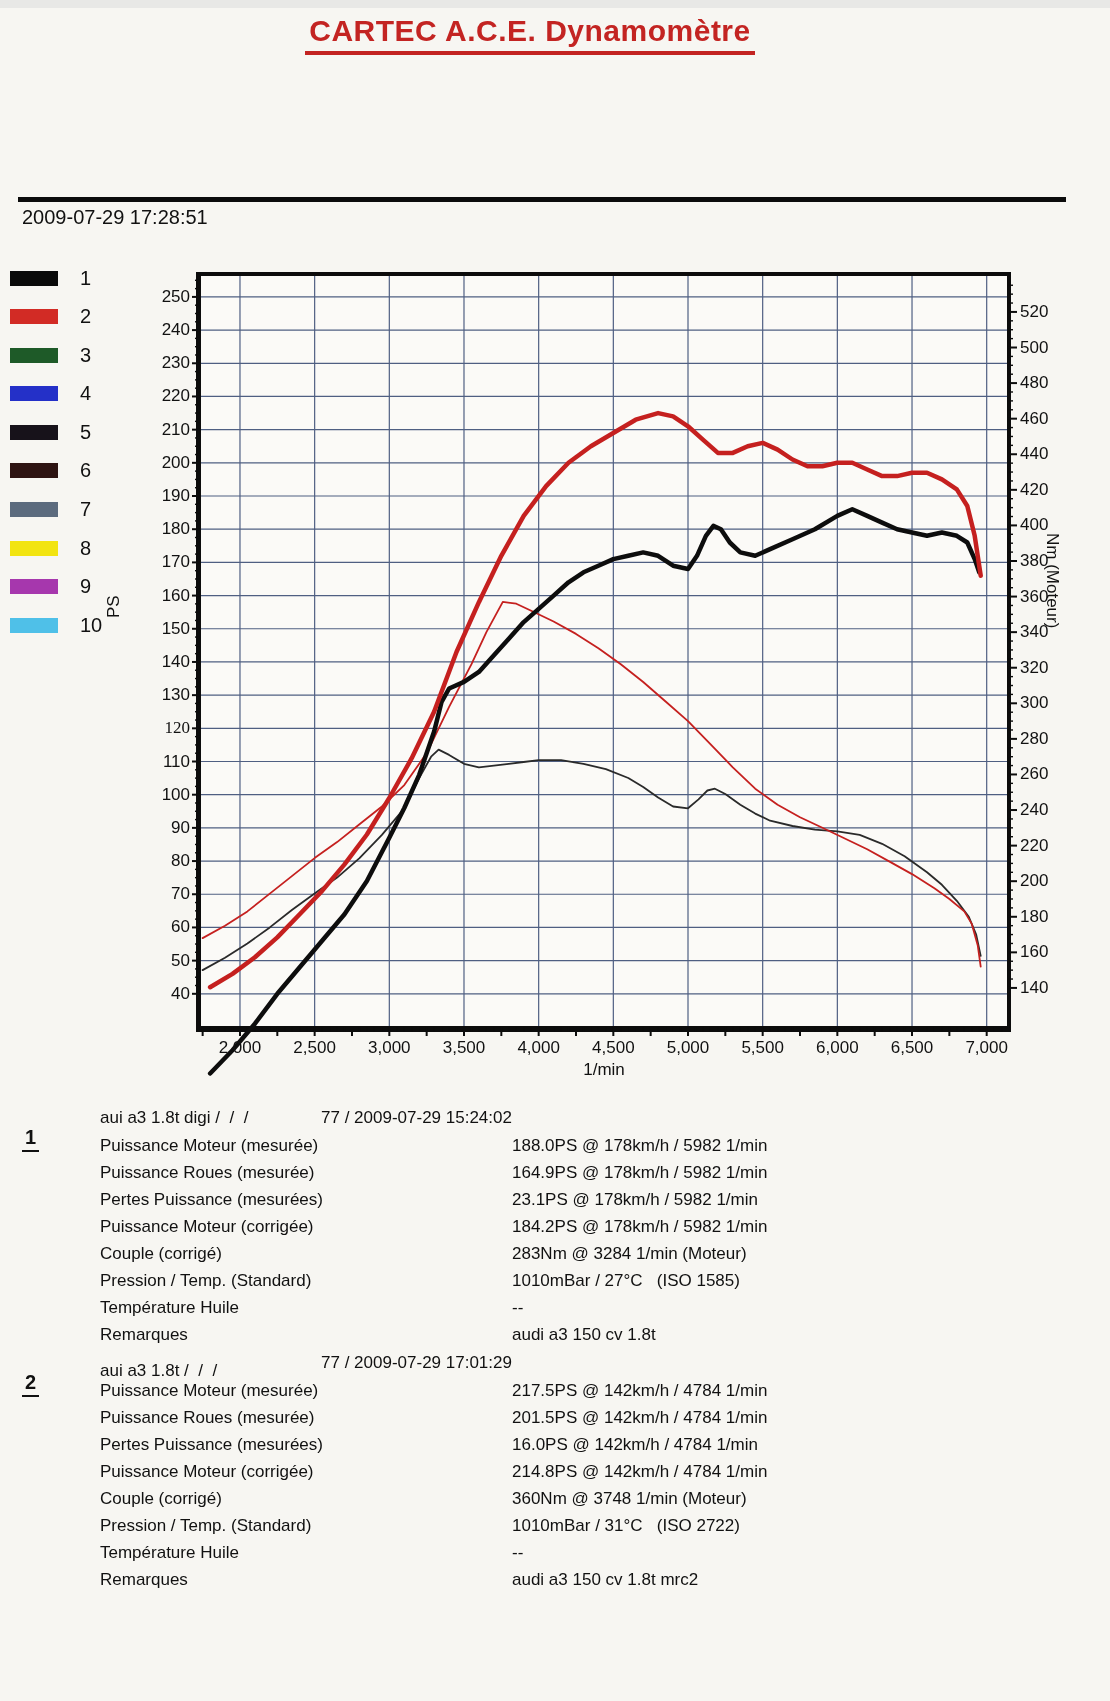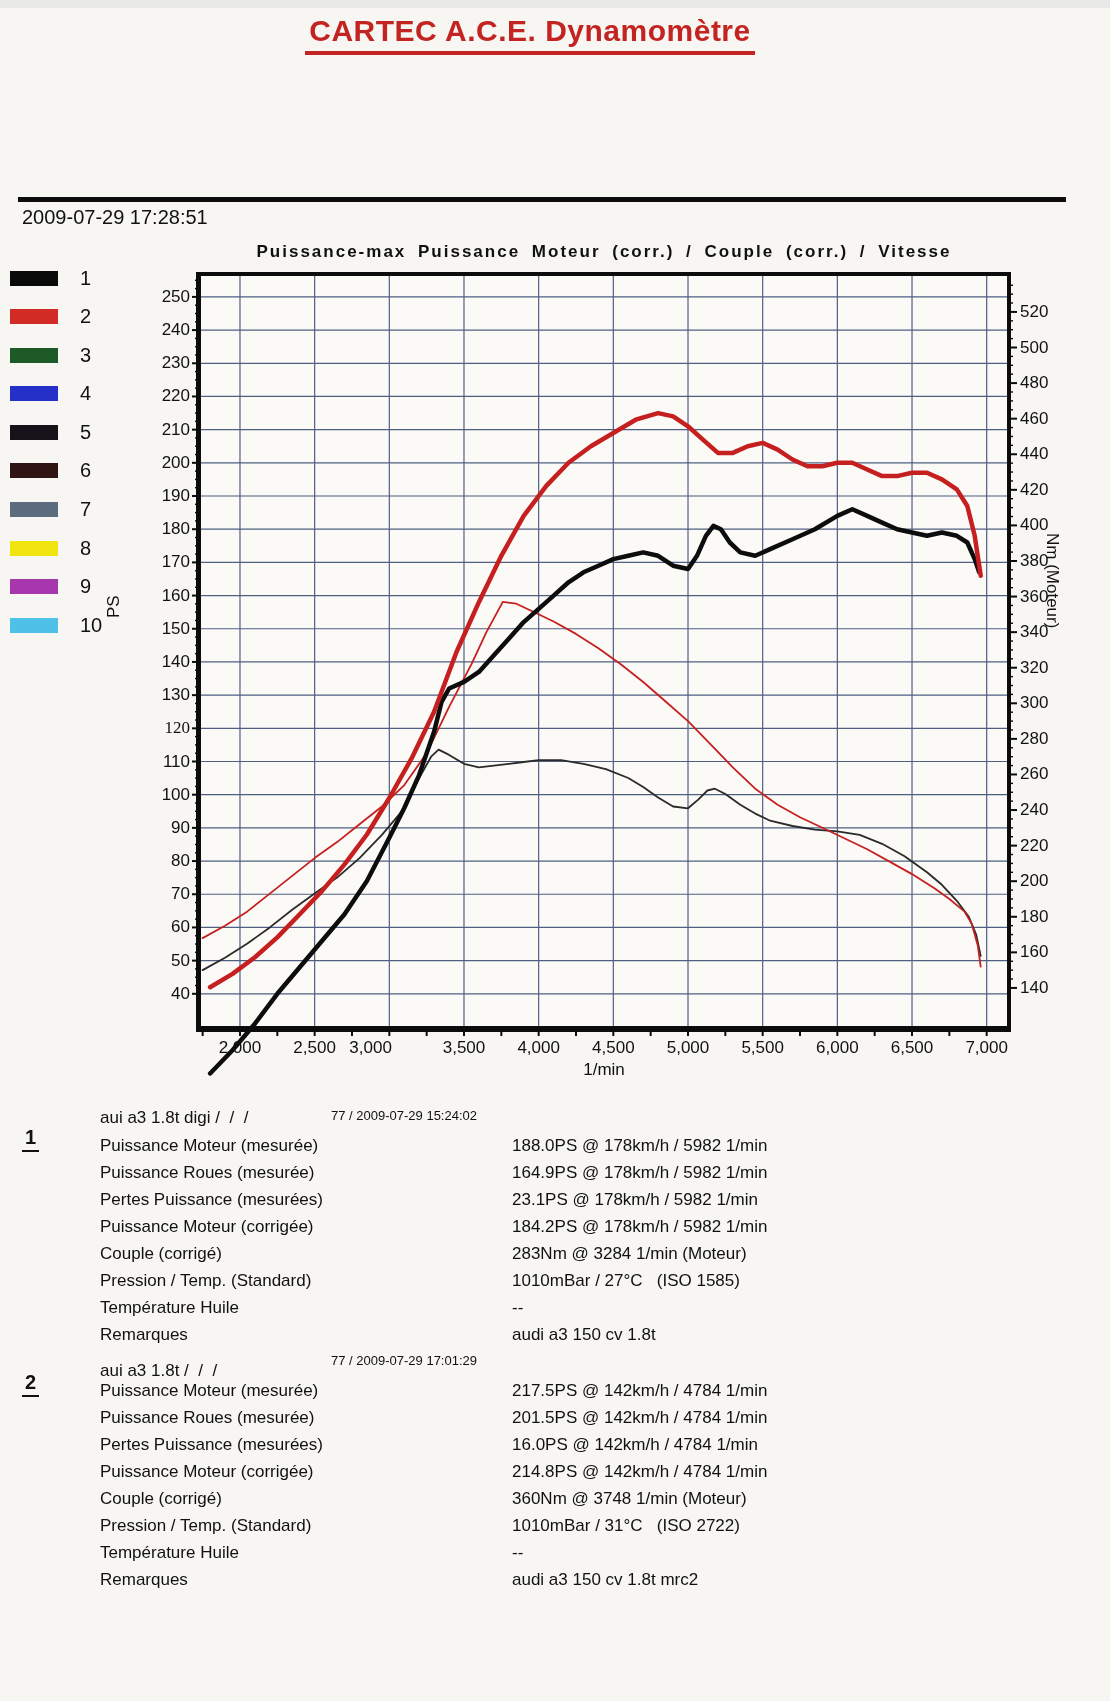--- a/index.html
+++ b/index.html
@@ -29,38 +29,37 @@
   .axis-title-left{position:absolute;left:104px;top:610px;font-size:17px;
                    transform:rotate(-90deg);transform-origin:left top;}
   .axis-title-right{position:absolute;left:1062px;top:525px;font-size:17px;
                     transform:rotate(90deg);transform-origin:left top;white-space:nowrap;}
   .x-unit{position:absolute;top:1052px;left:201px;width:806px;text-align:center;font-size:17px;}
   
   .run-block{position:absolute;left:0;width:1110px;}
   .run-badge{position:absolute;left:22px;font-size:20px;font-weight:bold;
              border-bottom:2px solid #111;padding:0 3px 1px 3px;}
   .run-name{position:absolute;left:100px;font-size:17px;white-space:pre;}
-  .run-session{position:absolute;left:331px;font-size:13px;white-space:pre;}
+  .run-session{position:absolute;left:321px;font-size:17px;white-space:pre;}
   .row-label{position:absolute;left:100px;font-size:17px;white-space:pre;}
   .row-value{position:absolute;left:512px;font-size:17px;white-space:pre;}
   .bottom-rule{position:absolute;left:0;top:1693px;width:1110px;height:8px;background:#0c0c0c;}
 </style>
 </head>
 <body>
 
 <div class="page">
 
   <div class="title-wrap">
     <span class="page-title">CARTEC A.C.E. Dynamomètre</span>
   </div>
 
   <div class="header-rule"></div>
   <div class="printed">2009-07-29 17:28:51</div>
 
-  <div class="chart-title">Puissance-max Puissance Moteur (corr.) / Couple (corr.) / Vitesse</div>
 
   <div class="legend" id="legend">
       <div class="legend-item">
         <div class="legend-swatch" style="background: rgb(10, 10, 10);"></div>
         <span class="legend-num">1</span>
       </div>
       <div class="legend-item">
         <div class="legend-swatch" style="background: rgb(210, 43, 37);"></div>
         <span class="legend-num">2</span>
       </div>
@@ -453,21 +452,21 @@
       <span class="tick-label" style="left: 1020px; top: 720.88px; width: 58px; text-align: left;">280</span>
       <span class="tick-label" style="left: 1020px; top: 756.458px; width: 58px; text-align: left;">260</span>
       <span class="tick-label" style="left: 1020px; top: 792.037px; width: 58px; text-align: left;">240</span>
       <span class="tick-label" style="left: 1020px; top: 827.616px; width: 58px; text-align: left;">220</span>
       <span class="tick-label" style="left: 1020px; top: 863.194px; width: 58px; text-align: left;">200</span>
       <span class="tick-label" style="left: 1020px; top: 898.773px; width: 58px; text-align: left;">180</span>
       <span class="tick-label" style="left: 1020px; top: 934.352px; width: 58px; text-align: left;">160</span>
       <span class="tick-label" style="left: 1020px; top: 969.931px; width: 58px; text-align: left;">140</span>
       <span class="tick-label" style="left: 199.978px; top: 1030px; width: 80px; text-align: center;">2,000</span>
       <span class="tick-label" style="left: 274.649px; top: 1030px; width: 80px; text-align: center;">2,500</span>
-      <span class="tick-label" style="left: 349.321px; top: 1030px; width: 80px; text-align: left;">3,000</span>
+      <span class="tick-label" style="left: 349.321px; top: 1030px; width: 80px; text-align: center;">3,000</span>
       <span class="tick-label" style="left: 423.992px; top: 1030px; width: 80px; text-align: center;">3,500</span>
       <span class="tick-label" style="left: 498.663px; top: 1030px; width: 80px; text-align: center;">4,000</span>
       <span class="tick-label" style="left: 573.334px; top: 1030px; width: 80px; text-align: center;">4,500</span>
       <span class="tick-label" style="left: 648.005px; top: 1030px; width: 80px; text-align: center;">5,000</span>
       <span class="tick-label" style="left: 722.676px; top: 1030px; width: 80px; text-align: center;">5,500</span>
       <span class="tick-label" style="left: 797.347px; top: 1030px; width: 80px; text-align: center;">6,000</span>
       <span class="tick-label" style="left: 872.018px; top: 1030px; width: 80px; text-align: center;">6,500</span>
       <span class="tick-label" style="left: 946.689px; top: 1030px; width: 80px; text-align: center;">7,000</span>
     </div>
 

